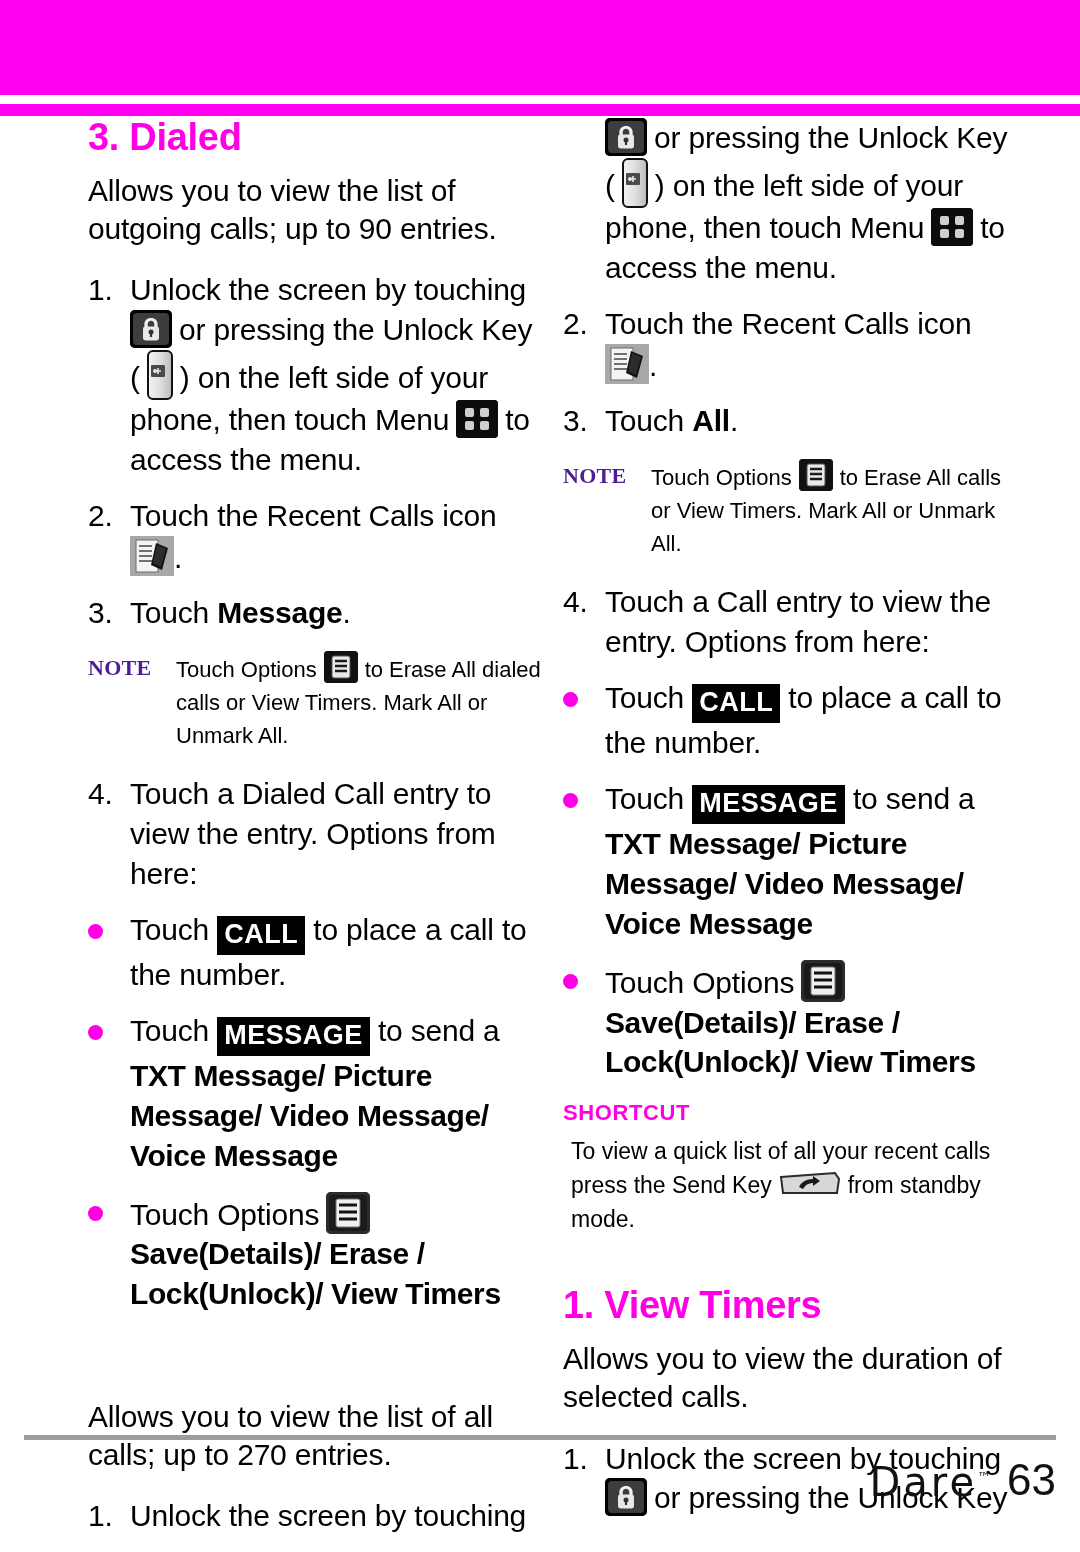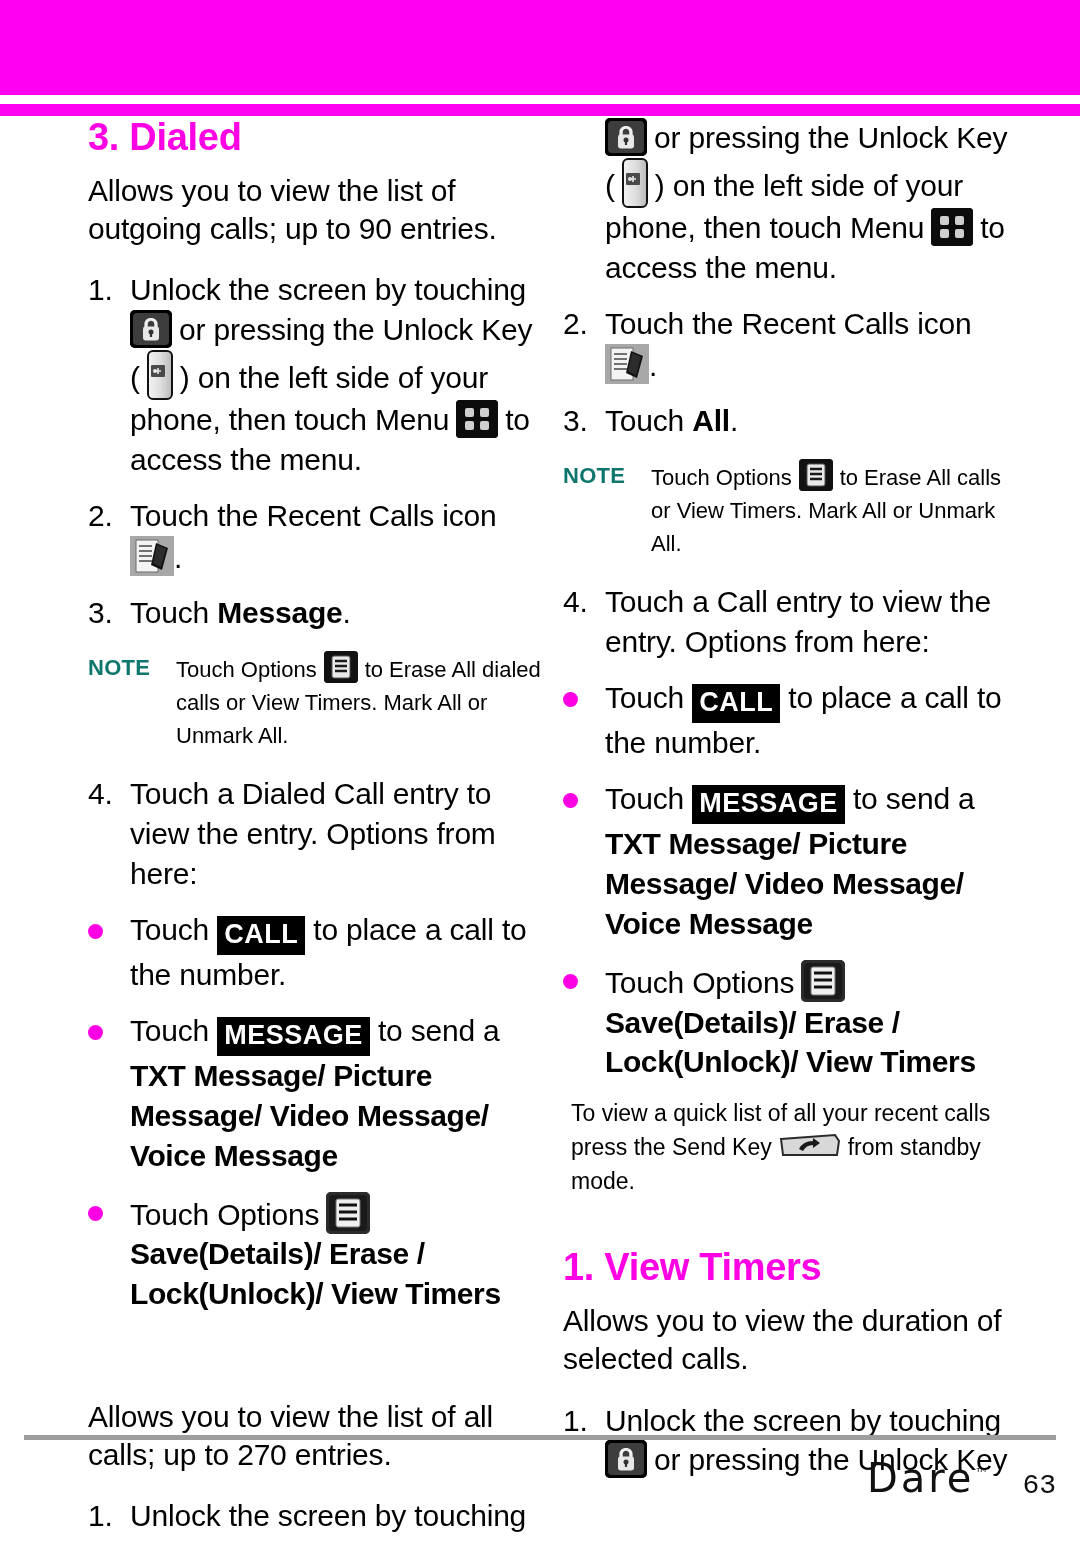--- a/index.html
+++ b/index.html
@@ -104,23 +104,24 @@
 
   
   .note {
     display: flex;
     margin: 18px 0 22px 0;
     font-size: 22px;
     line-height: 1.5;
   }
   .note .tag {
     flex: 0 0 88px;
-    color: #0f766e;
+    color: #4c1d95;
     font-weight: bold;
     letter-spacing: 0.3px;
+    font-family: Liberation Serif, serif;
   }
   .note .text { flex: 1 1 auto; }
 
   
   .shortcut-tag {
     margin: 18px 0 8px 0;
     font-size: 22px;
     font-weight: bold;
     color: #ff00e4;
     letter-spacing: 0.6px;
@@ -225,24 +226,24 @@
     font-size: 40px;
     letter-spacing: 3px;
     color: #111;
   }
   .brand sup {
     font-size: 14px;
     vertical-align: super;
     letter-spacing: 0;
   }
   .pagenum {
-    font-size: 28px;
+    font-size: 44px;
     color: #111;
-    margin-left: 34px;
-    font-family: Liberation Mono, monospace;
+    margin-left: 16px;
+    font-family: Liberation Sans, sans-serif;
   }
 </style>
 </head>
 <body>
 
 <div class="header-band"></div>
 <div class="header-rule"></div>
 
 <div class="page">
 
@@ -414,20 +415,21 @@
           <i></i>
         </span>
       <span class="body"><span>Touch Options</span><span class="sp"></span><span class="icon ico-options-lg"><svg width="44" height="42" viewBox="0 0 44 42">
               <rect x="0" y="0" width="44" height="42" rx="5" fill="#2b2b2b"></rect>
               <rect x="3" y="3" width="38" height="36" rx="4" fill="#1a1a1a"></rect>
               <rect x="10" y="7" width="24" height="28" rx="2" fill="#efefef" stroke="#777"></rect>
               <path d="M13 13h18M13 20h18M13 27h18" stroke="#111" stroke-width="3"></path>
             </svg></span><br><span class="bold-run">Save(Details)/ Erase / Lock(Unlock)/ View Timers</span></span>
     </div>
 
+    <div class="shortcut-tag">SHORTCUT</div>
     <p class="shortcut-text"><span>To view a quick list of all your recent calls press the Send Key</span><span class="sp"></span><span class="icon ico-sendkey"><svg width="62" height="26" viewBox="0 0 62 26">
             <path d="M2 6 L56 2 L60 8 L58 22 L4 22 Z" fill="#d8d8d8" stroke="#2a2a2a" stroke-width="2"></path>
             <path d="M20 16 q4 -8 14 -8 l0 -3 l7 5 l-7 5 l0 -3 q-7 0 -10 6 z" fill="#1a1a1a"></path>
           </svg></span><span class="sp"></span><span>from standby mode.</span></p>
 
     <div class="spacer-md"></div>
 
     <h2 class="section-title">1. View Timers</h2>
 
     <p class="intro">Allows you to view the duration of selected calls.</p>

